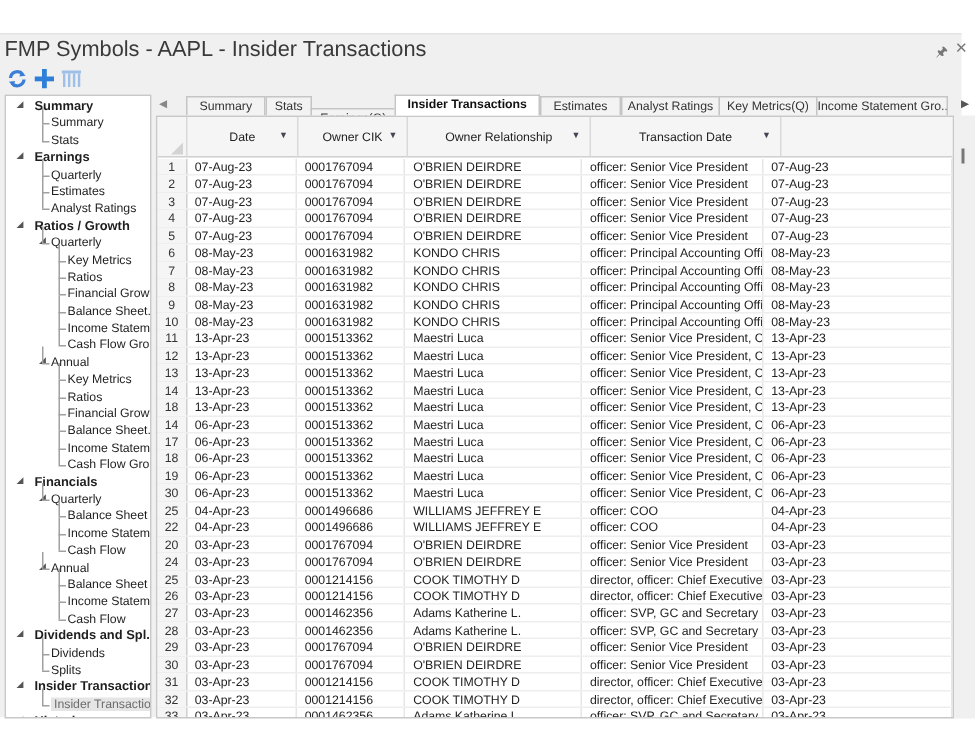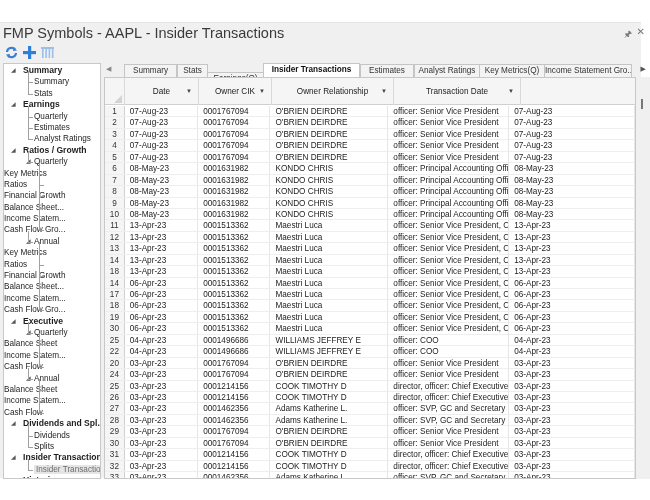--- a/index.html
+++ b/index.html
@@ -14,21 +14,21 @@
 
   .toolbar { position: absolute; left: 4px; top: 21px; height: 16px; display: flex; gap: 4px; align-items: center; }
   .tb-btn { width: 14px; height: 14px; display: flex; align-items: center; justify-content: center; }
 
   
   .sidebar { position: absolute; left: 3px; top: 40px; width: 98px; height: 416px; background: #fff; border: 1px solid #c8c8c8; overflow: hidden; }
   .tree-item { position: relative; height: 11.4px; line-height: 11.4px; font-size: 8.2px; white-space: nowrap; color: #1e1e1e; }
   .tree-item.l0 { font-weight: bold; font-size: 8.6px; padding-left: 19px; }
   .tree-item.l1 { padding-left: 30px; }
   .tree-item.l1g { padding-left: 30px; }
-  .tree-item.l2 { }
+  .tree-item.l2 { padding-left: 41px; }
   .tree-item .exp { position: absolute; top: 0; font-size: 6px; color: #555; font-weight: normal; }
   .tree-item.l0 .exp { left: 7px; }
   .tree-item.l1g .exp { left: 22px; }
   .tree-item.selected span.lbl { background: #e5e5e5; color: #6d6d6d; padding: 0 2px; }
   .vline { position: absolute; border-left: 1px solid #a0a0a0; }
   .hline { position: absolute; border-top: 1px solid #a0a0a0; width: 5px; }
 
   
   .tabstrip { position: absolute; left: 104px; top: 40px; width: 546px; height: 14px; }
   .tab-arrow-l { position: absolute; left: 2px; top: 2px; font-size: 7px; color: #888; }
@@ -105,21 +105,21 @@
         <div class="tree-item l2"><span class="hline" style="top: 6px; left: 35px;"></span><span class="vline" style="top: -5px; height: 11px; left: 35px;"></span><span class="lbl">Balance Sheet...</span></div>
         <div class="tree-item l2"><span class="hline" style="top: 6px; left: 35px;"></span><span class="vline" style="top: -5px; height: 11px; left: 35px;"></span><span class="lbl">Income Statem...</span></div>
         <div class="tree-item l2"><span class="hline" style="top: 6px; left: 35px;"></span><span class="vline" style="top: -5px; height: 11px; left: 35px;"></span><span class="lbl">Cash Flow Gro...</span></div>
         <div class="tree-item l1g"><span class="exp">◢</span><span class="hline" style="top: 6px; left: 24px;"></span><span class="vline" style="top: -5px; height: 11px; left: 24px;"></span><span class="lbl">Annual</span></div>
         <div class="tree-item l2"><span class="hline" style="top: 6px; left: 35px;"></span><span class="vline" style="top: -5px; height: 11px; left: 35px;"></span><span class="lbl">Key Metrics</span></div>
         <div class="tree-item l2"><span class="hline" style="top: 6px; left: 35px;"></span><span class="vline" style="top: -5px; height: 11px; left: 35px;"></span><span class="lbl">Ratios</span></div>
         <div class="tree-item l2"><span class="hline" style="top: 6px; left: 35px;"></span><span class="vline" style="top: -5px; height: 11px; left: 35px;"></span><span class="lbl">Financial Growth</span></div>
         <div class="tree-item l2"><span class="hline" style="top: 6px; left: 35px;"></span><span class="vline" style="top: -5px; height: 11px; left: 35px;"></span><span class="lbl">Balance Sheet...</span></div>
         <div class="tree-item l2"><span class="hline" style="top: 6px; left: 35px;"></span><span class="vline" style="top: -5px; height: 11px; left: 35px;"></span><span class="lbl">Income Statem...</span></div>
         <div class="tree-item l2"><span class="hline" style="top: 6px; left: 35px;"></span><span class="vline" style="top: -5px; height: 11px; left: 35px;"></span><span class="lbl">Cash Flow Gro...</span></div>
-        <div class="tree-item l0"><span class="exp">◢</span><span class="lbl">Executive</span></div>
+        <div class="tree-item l0"><span class="exp">◢</span><span class="lbl">Financials</span></div>
         <div class="tree-item l1g"><span class="exp">◢</span><span class="hline" style="top: 6px; left: 24px;"></span><span class="vline" style="top: -5px; height: 11px; left: 24px;"></span><span class="lbl">Quarterly</span></div>
         <div class="tree-item l2"><span class="hline" style="top: 6px; left: 35px;"></span><span class="vline" style="top: -5px; height: 11px; left: 35px;"></span><span class="lbl">Balance Sheet</span></div>
         <div class="tree-item l2"><span class="hline" style="top: 6px; left: 35px;"></span><span class="vline" style="top: -5px; height: 11px; left: 35px;"></span><span class="lbl">Income Statem...</span></div>
         <div class="tree-item l2"><span class="hline" style="top: 6px; left: 35px;"></span><span class="vline" style="top: -5px; height: 11px; left: 35px;"></span><span class="lbl">Cash Flow</span></div>
         <div class="tree-item l1g"><span class="exp">◢</span><span class="hline" style="top: 6px; left: 24px;"></span><span class="vline" style="top: -5px; height: 11px; left: 24px;"></span><span class="lbl">Annual</span></div>
         <div class="tree-item l2"><span class="hline" style="top: 6px; left: 35px;"></span><span class="vline" style="top: -5px; height: 11px; left: 35px;"></span><span class="lbl">Balance Sheet</span></div>
         <div class="tree-item l2"><span class="hline" style="top: 6px; left: 35px;"></span><span class="vline" style="top: -5px; height: 11px; left: 35px;"></span><span class="lbl">Income Statem...</span></div>
         <div class="tree-item l2"><span class="hline" style="top: 6px; left: 35px;"></span><span class="vline" style="top: -5px; height: 11px; left: 35px;"></span><span class="lbl">Cash Flow</span></div>
         <div class="tree-item l0"><span class="exp">◢</span><span class="lbl">Dividends and Spl...</span></div>
         <div class="tree-item l1"><span class="hline" style="top: 6px; left: 24px;"></span><span class="vline" style="top: -5px; height: 11px; left: 24px;"></span><span class="lbl">Dividends</span></div>

